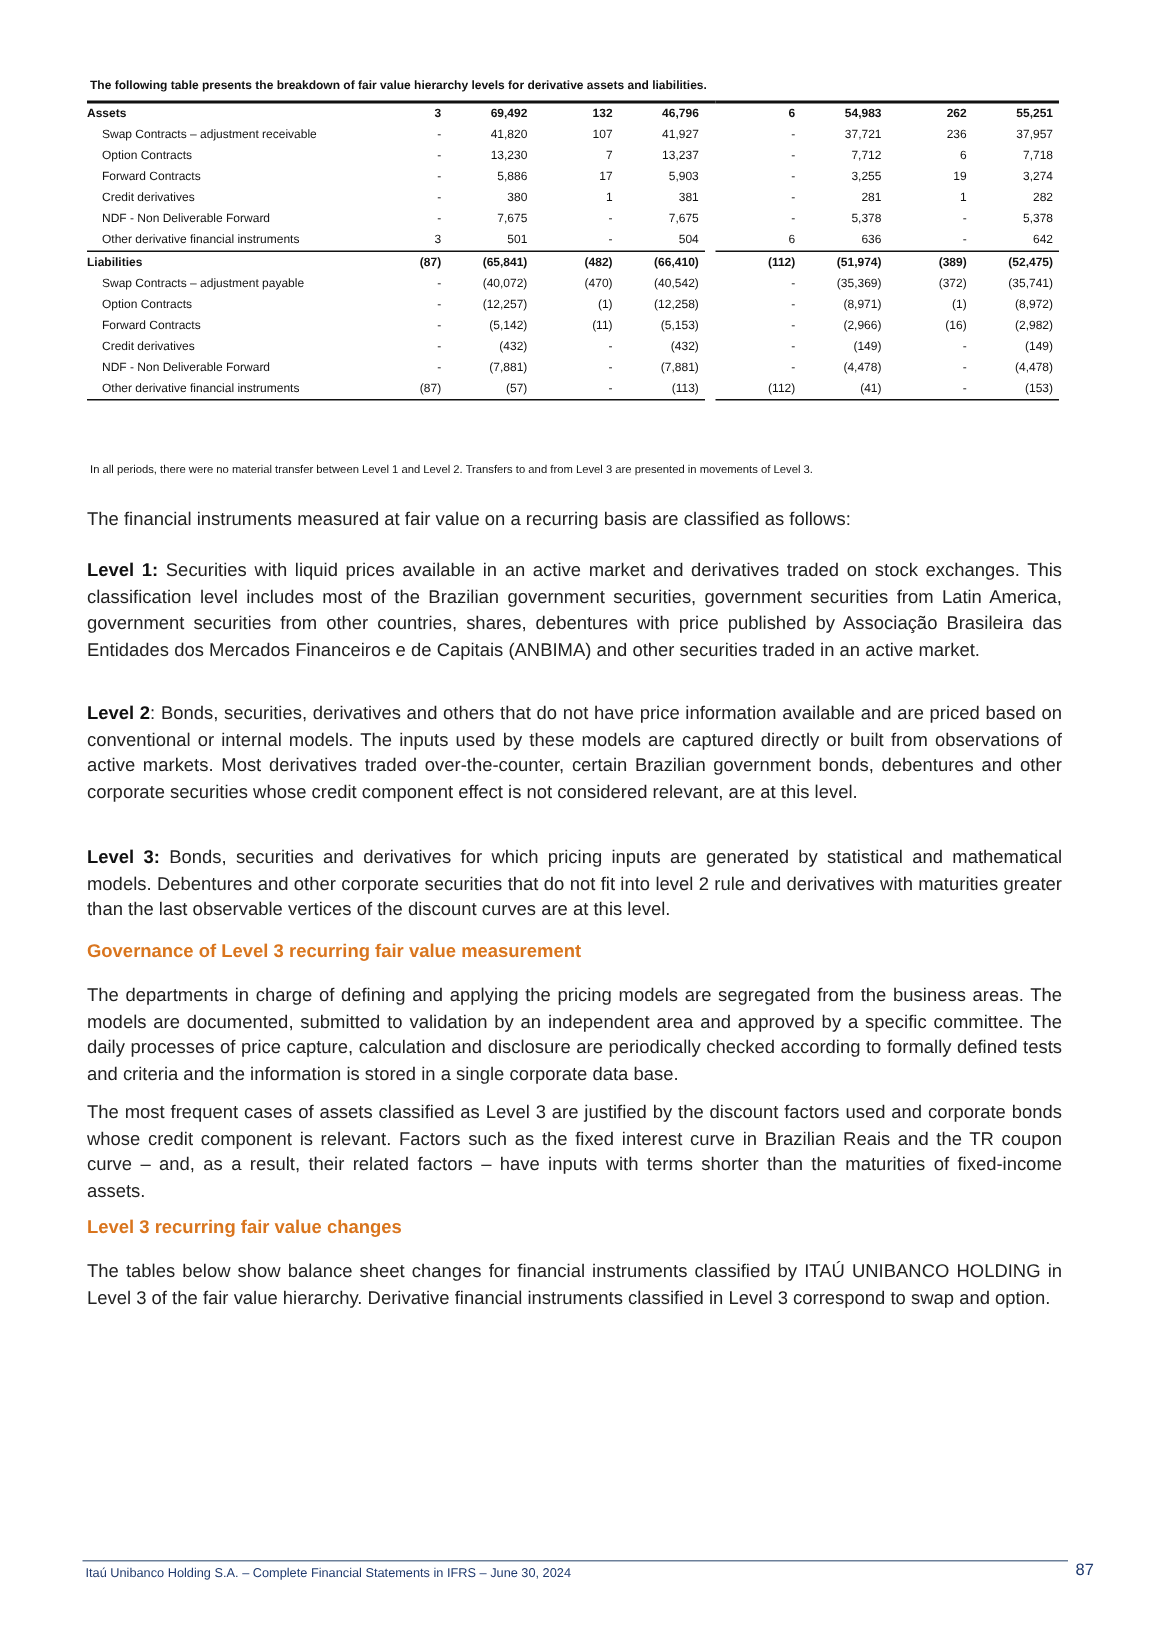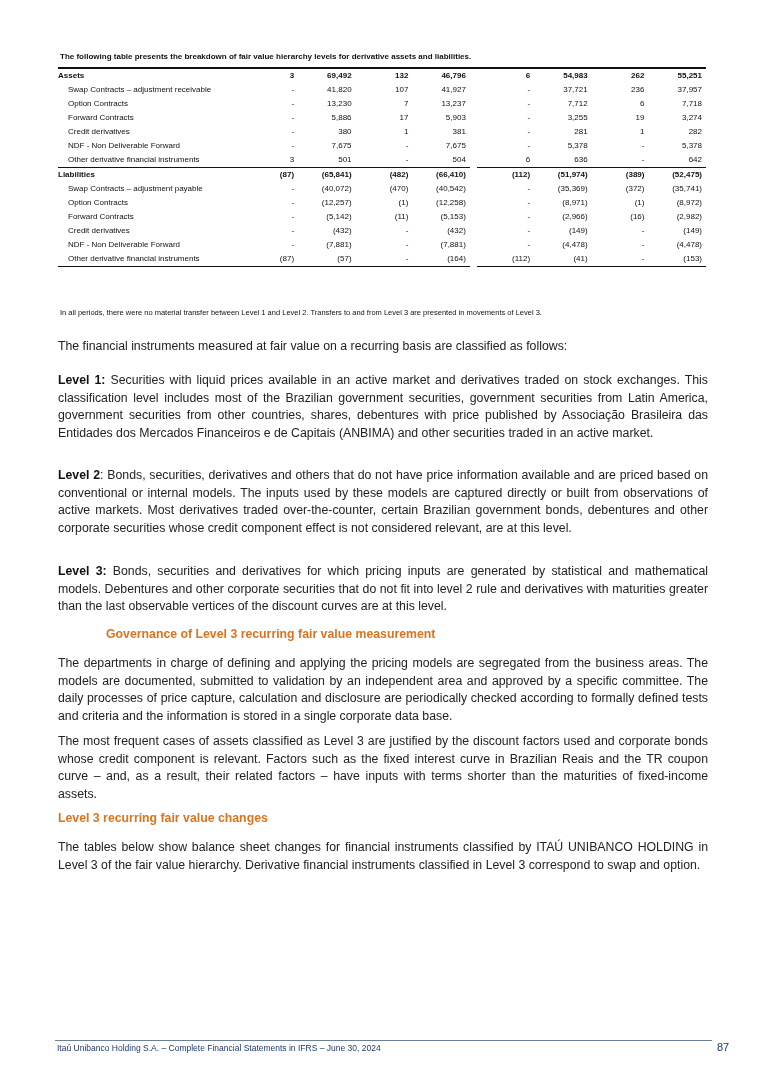--- a/index.html
+++ b/index.html
@@ -198,41 +198,41 @@
           <td class="num">-</td>
           <td class="num">(4,478)</td>
           <td class="num">-</td>
           <td class="num">(4,478)</td>
         </tr>
         <tr class="sub last">
           <td class="label">Other derivative financial instruments</td>
           <td class="num">(87)</td>
           <td class="num">(57)</td>
           <td class="num">-</td>
-          <td class="num">(164)</td>
+          <td class="num">(113)</td>
           <td class="gap"></td>
           <td class="num">(112)</td>
           <td class="num">(41)</td>
           <td class="num">-</td>
           <td class="num">(153)</td>
         </tr>
       </tbody>
   </table>
 
   <div class="footnote">In all periods, there were no material transfer between Level 1 and Level 2. Transfers to and from Level 3 are presented in movements of Level 3.</div>
 
   <p class="body-text" style="top:338px;margin:0;">The financial instruments measured at fair value on a recurring basis are classified as follows:</p>
 
   <p class="body-text" style="top:372px;margin:0;"><b>Level 1:</b><span> Securities with liquid prices available in an active market and derivatives traded on stock exchanges. This classification level includes most of the Brazilian government securities, government securities from Latin America, government securities from other countries, shares, debentures with price published by Associação Brasileira das Entidades dos Mercados Financeiros e de Capitais (ANBIMA) and other securities traded in an active market.</span></p>
 
   <p class="body-text" style="top:467px;margin:0;"><b>Level 2</b><span>: Bonds, securities, derivatives and others that do not have price information available and are priced based on conventional or internal models. The inputs used by these models are captured directly or built from observations of active markets. Most derivatives traded over-the-counter, certain Brazilian government bonds, debentures and other corporate securities whose credit component effect is not considered relevant, are at this level.</span></p>
 
   <p class="body-text" style="top:563px;margin:0;"><b>Level 3:</b><span> Bonds, securities and derivatives for which pricing inputs are generated by statistical and mathematical models. Debentures and other corporate securities that do not fit into level 2 rule and derivatives with maturities greater than the last observable vertices of the discount curves are at this level.</span></p>
 
-  <div class="section-title" style="top:627px;margin-left:48px;">Governance of Level 3 recurring fair value measurement</div>
+  <div class="section-title" style="top:627px;">Governance of Level 3 recurring fair value measurement</div>
 
   <p class="body-text" style="top:655px;margin:0;">The departments in charge of defining and applying the pricing models are segregated from the business areas. The models are documented, submitted to validation by an independent area and approved by a specific committee. The daily processes of price capture, calculation and disclosure are periodically checked according to formally defined tests and criteria and the information is stored in a single corporate data base.</p>
 
   <p class="body-text" style="top:733px;margin:0;">The most frequent cases of assets classified as Level 3 are justified by the discount factors used and corporate bonds whose credit component is relevant. Factors such as the fixed interest curve in Brazilian Reais and the TR coupon curve – and, as a result, their related factors – have inputs with terms shorter than the maturities of fixed-income assets.</p>
 
   <div class="section-title" style="top:811px;">Level 3 recurring fair value changes</div>
 
   <p class="body-text" style="top:839px;margin:0;">The tables below show balance sheet changes for financial instruments classified by ITAÚ UNIBANCO HOLDING in Level 3 of the fair value hierarchy. Derivative financial instruments classified in Level 3 correspond to swap and option.</p>
 
   <div class="footer-rule"></div>

